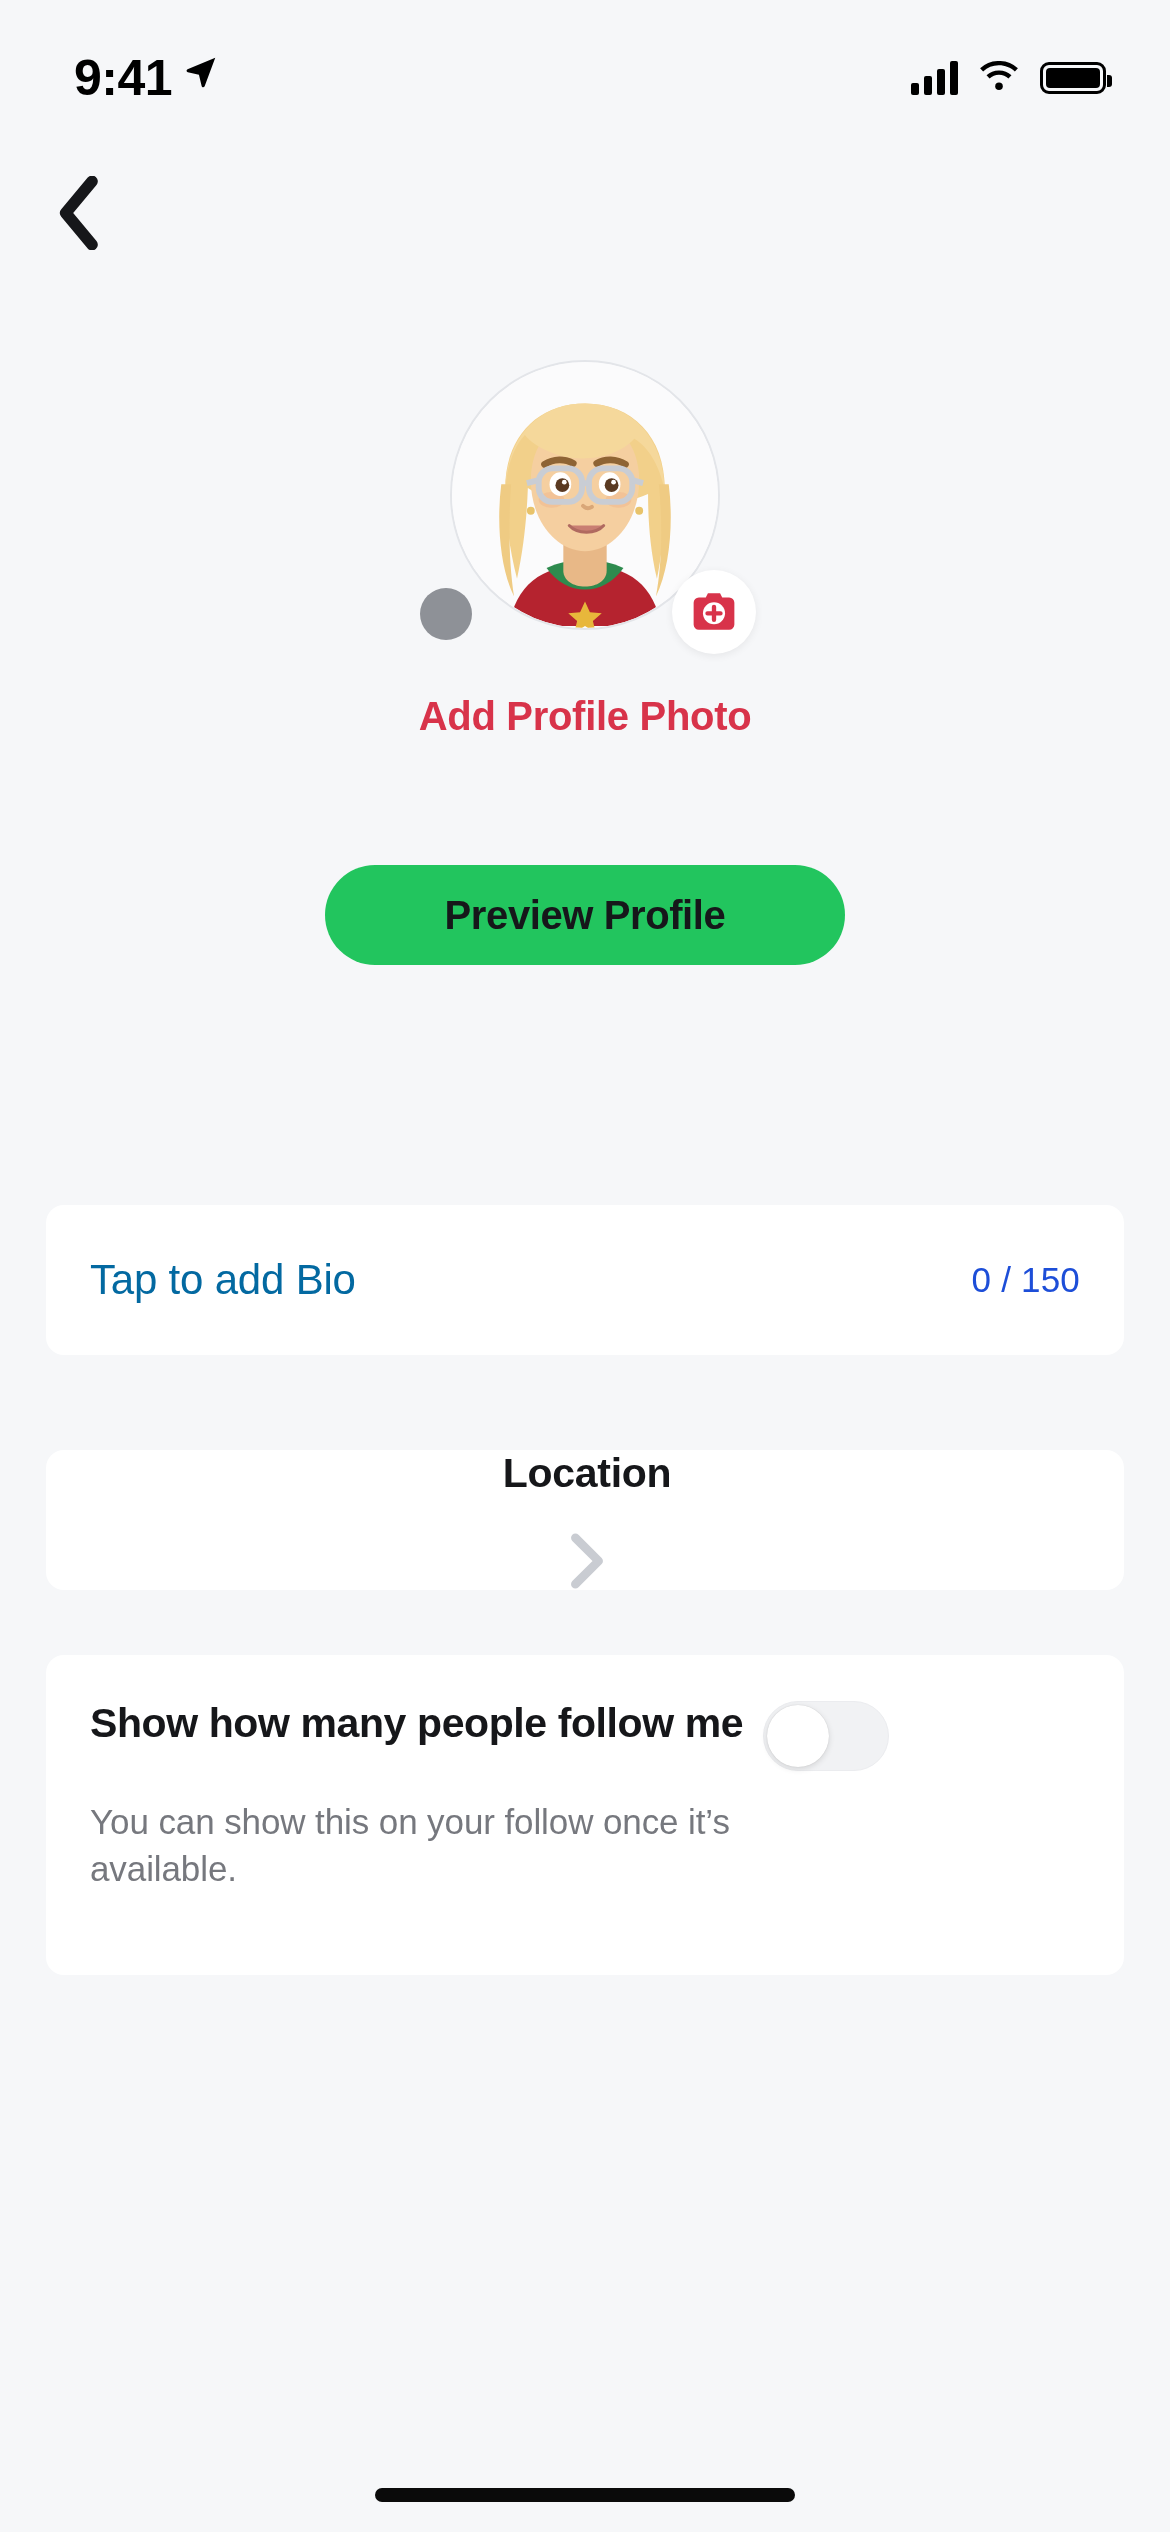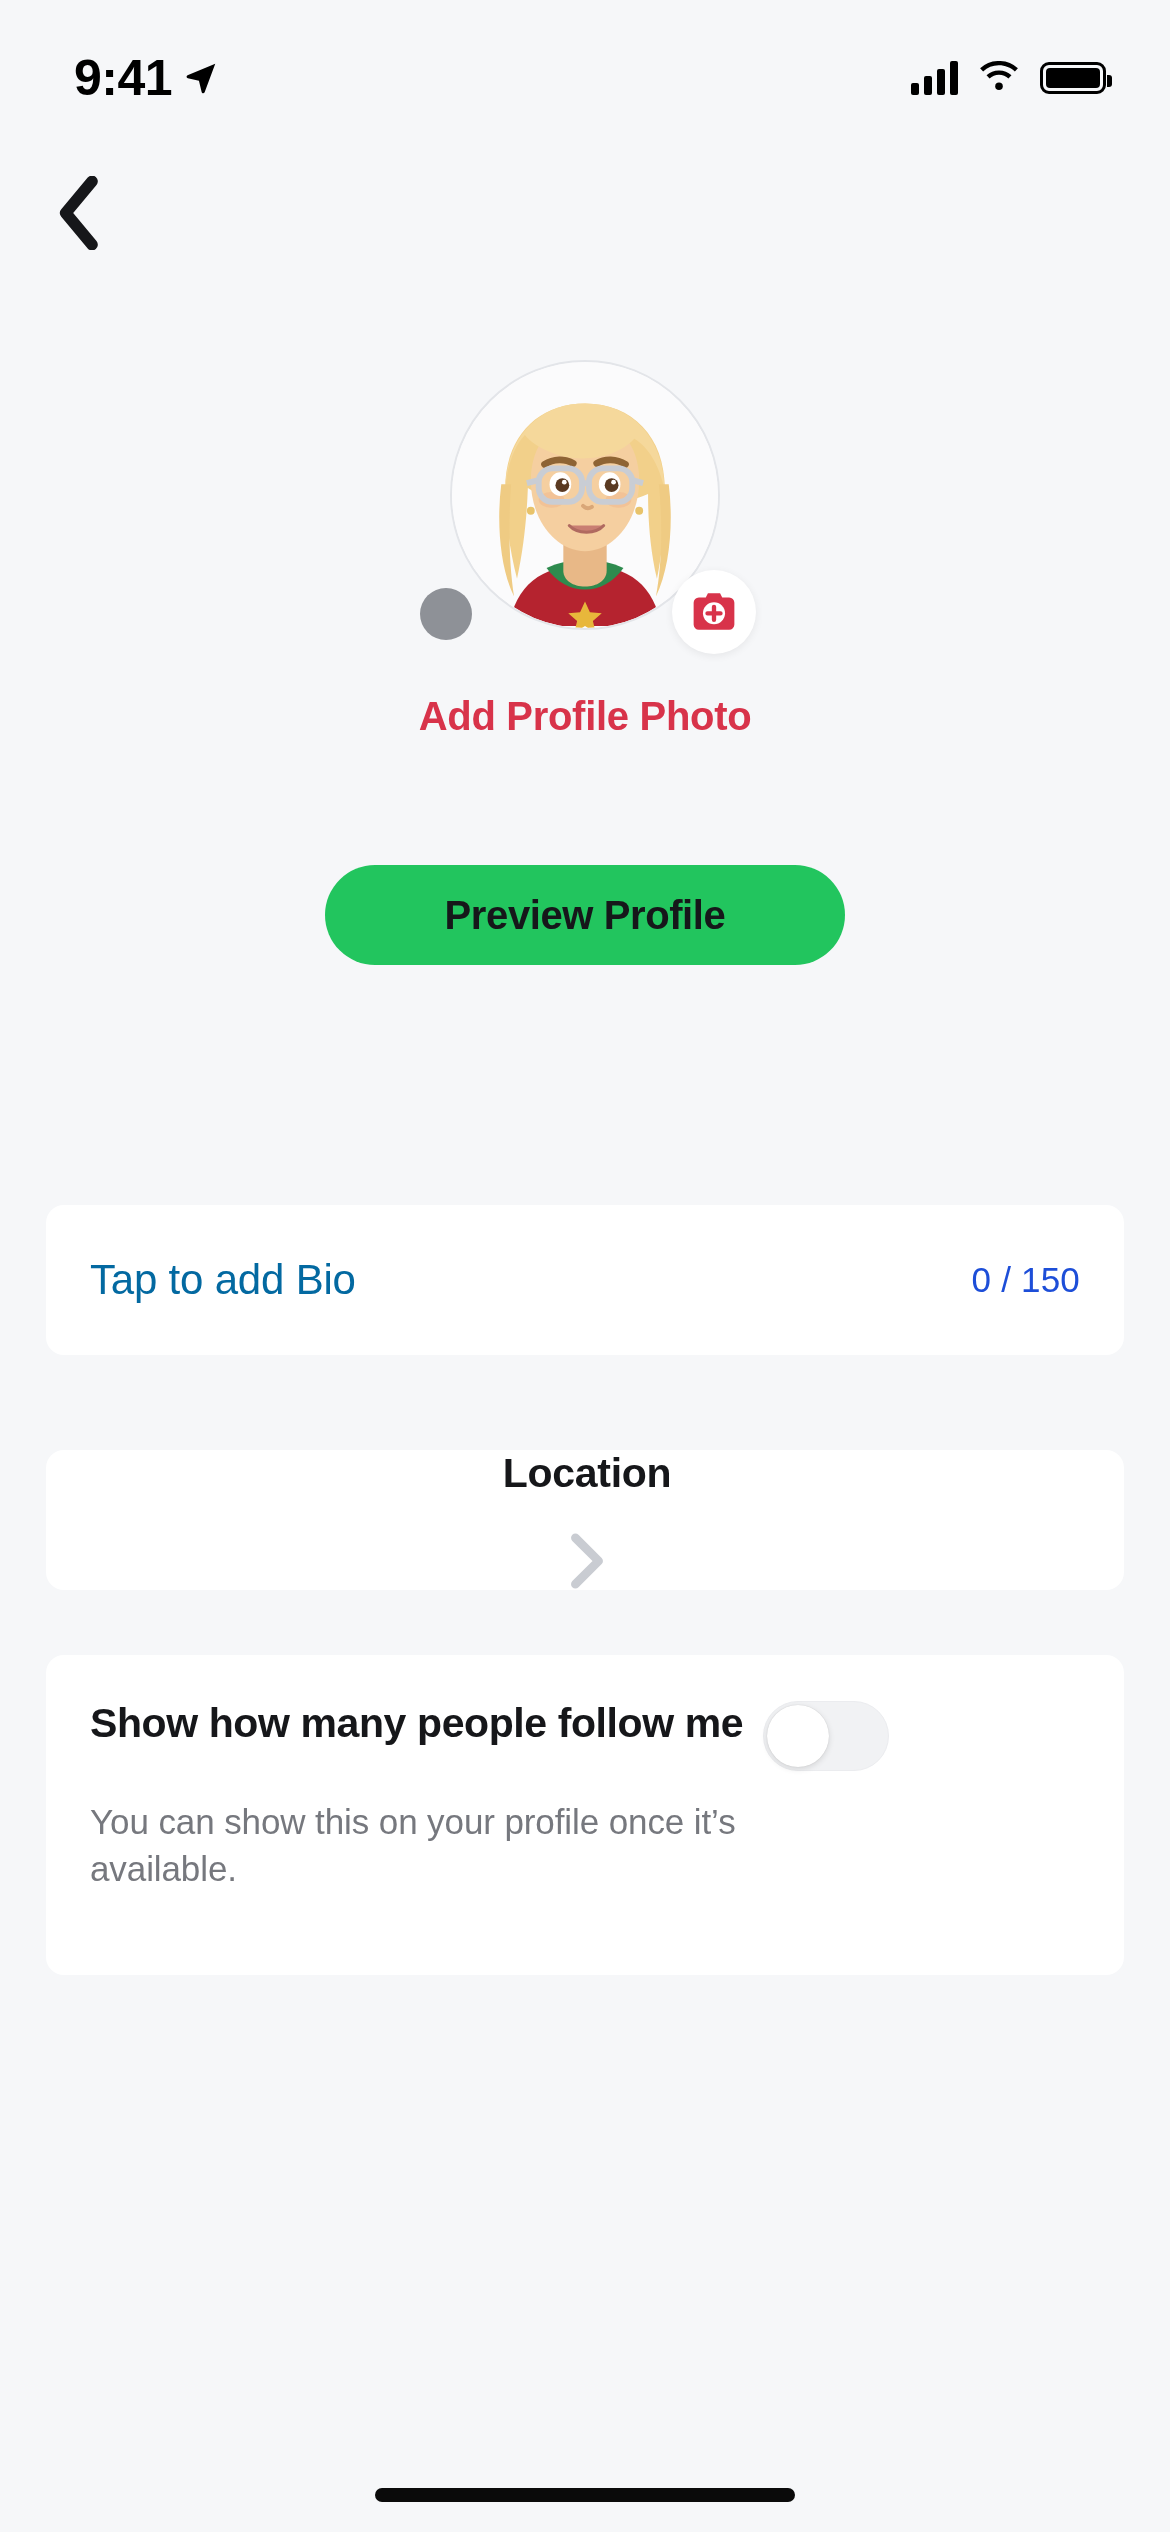--- a/index.html
+++ b/index.html
@@ -16,21 +16,21 @@
     overflow:hidden;
   }
 
   
   .status-bar {
     position:absolute; top:0; left:0;
     width:1170px; height:120px;
     display:flex; align-items:center; justify-content:space-between;
     padding:36px 64px 0 74px;
   }
-  .status-left { display:flex; align-items:center; gap:10px; }
+  .status-left { display:flex; gap:10px; }
   .status-time {
     font-size:50px; font-weight:700; color:#000;
     letter-spacing:-0.5px; line-height:1;
   }
   .loc-arrow { display:block; }
   .status-right { display:flex; align-items:center; gap:18px; }
   .cell-bars { display:flex; align-items:flex-end; gap:5px; height:34px; }
   .cell-bars i { display:block; width:8px; background:#000; border-radius:2px; }
   .cell-bars i:nth-child(1){ height:12px; }
   .cell-bars i:nth-child(2){ height:19px; }
@@ -329,19 +329,19 @@
   </div>
 
   <div class="card card-follow">
     <div class="follow-inner">
       <div class="follow-top">
         <div class="follow-label">Show how many people follow me</div>
         <div class="toggle">
           <div class="knob"></div>
         </div>
       </div>
-      <div class="follow-sub">You can show this on your profile once it’s available.</div>
+      <div class="follow-sub">You can show this on your follow once it’s available.</div>
     </div>
   </div>
 
   <div class="home-indicator"></div>
 
 </div>
 
 </body></html>

